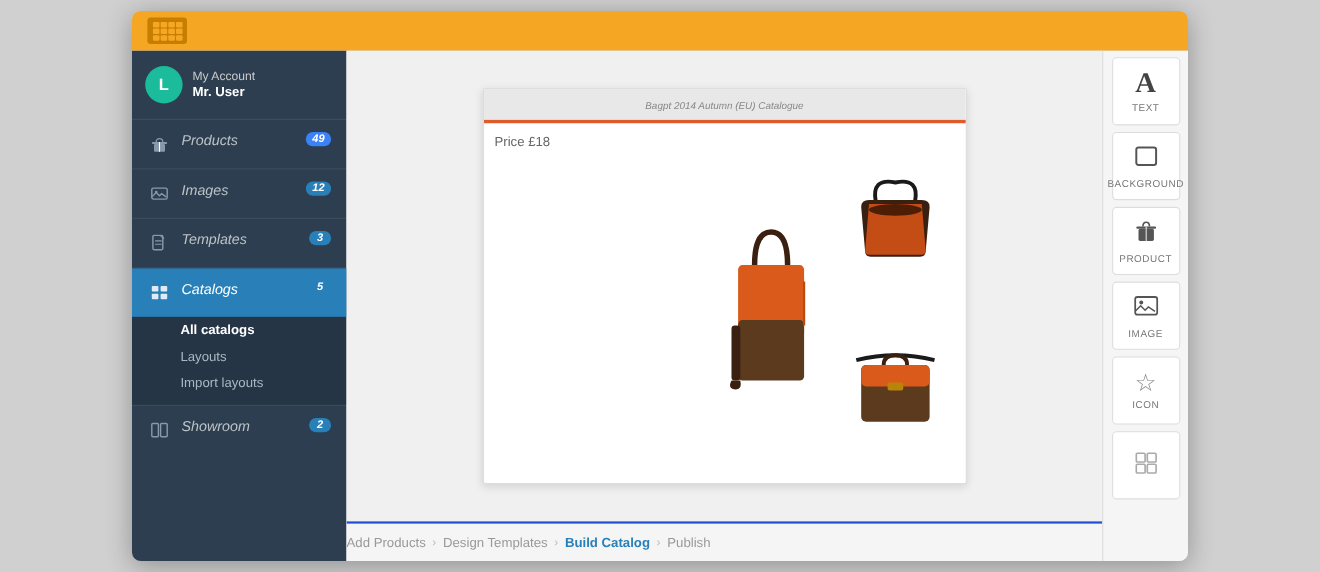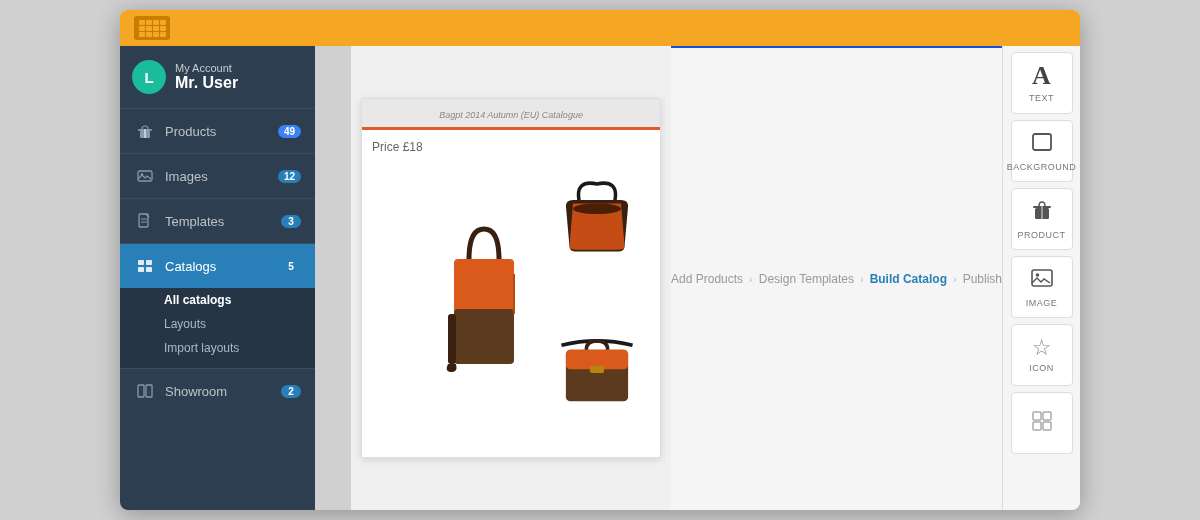--- a/index.html
+++ b/index.html
@@ -84,32 +84,33 @@
     }
     .user-info {
       margin-left: 9px;
     }
     .user-account {
       color: #ccc;
       font-size: 11px;
     }
     .user-name {
       color: #fff;
-      font-size: 16px;
+      font-size: 12px;
       font-weight: 600;
     }
     .nav-item {
       display: flex;
-      align-items: center;
+      align-items: flex-start;
       padding: 11px 14px;
       cursor: pointer;
       position: relative;
       color: #bdc3c7;
       font-size: 13px;
       transition: background 0.15s;
+      font-style: italic;
     }
     .nav-item.active {
       background: #2980b9;
       color: #fff;
     }
     .nav-icon {
       width: 22px;
       height: 22px;
       display: flex;
       align-items: center;
@@ -149,23 +150,22 @@
     }
     .sub-nav-item.active-sub {
       color: #fff;
       font-weight: 600;
     }
     
     .canvas-area {
       flex: 1;
       background: #e8e8e8;
       display: flex;
-      flex-direction: row;
+      flex-direction: column;
       overflow: hidden;
-      margin-left: 36px;
     }
     .catalog-preview {
       flex: 1;
       background: #f0f0f0;
       display: flex;
       align-items: center;
       justify-content: center;
       overflow: hidden;
       padding: 10px;
     }

